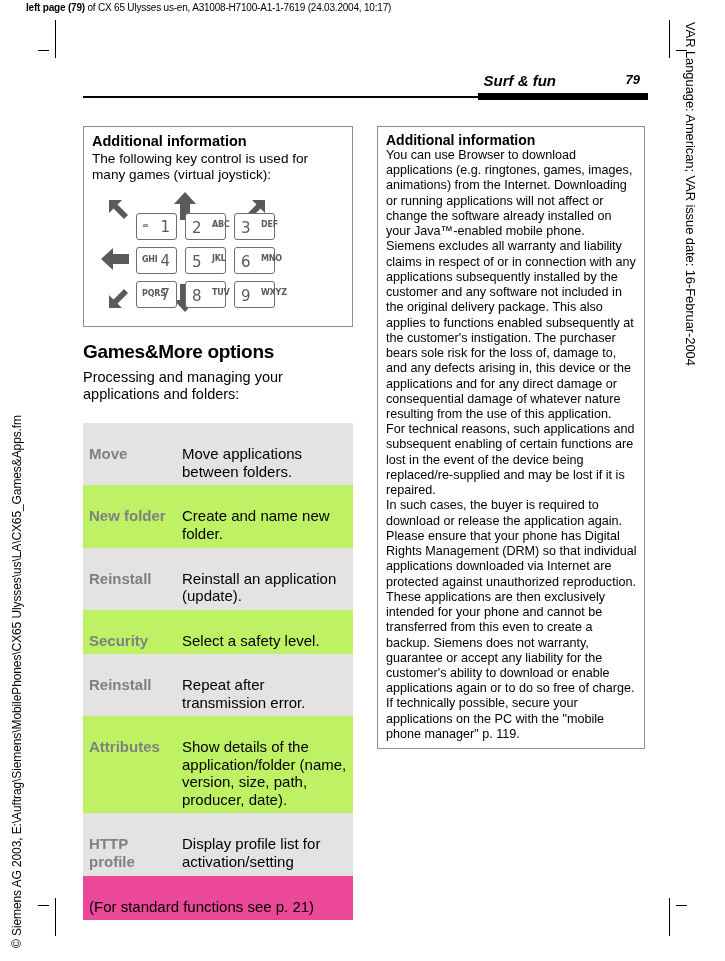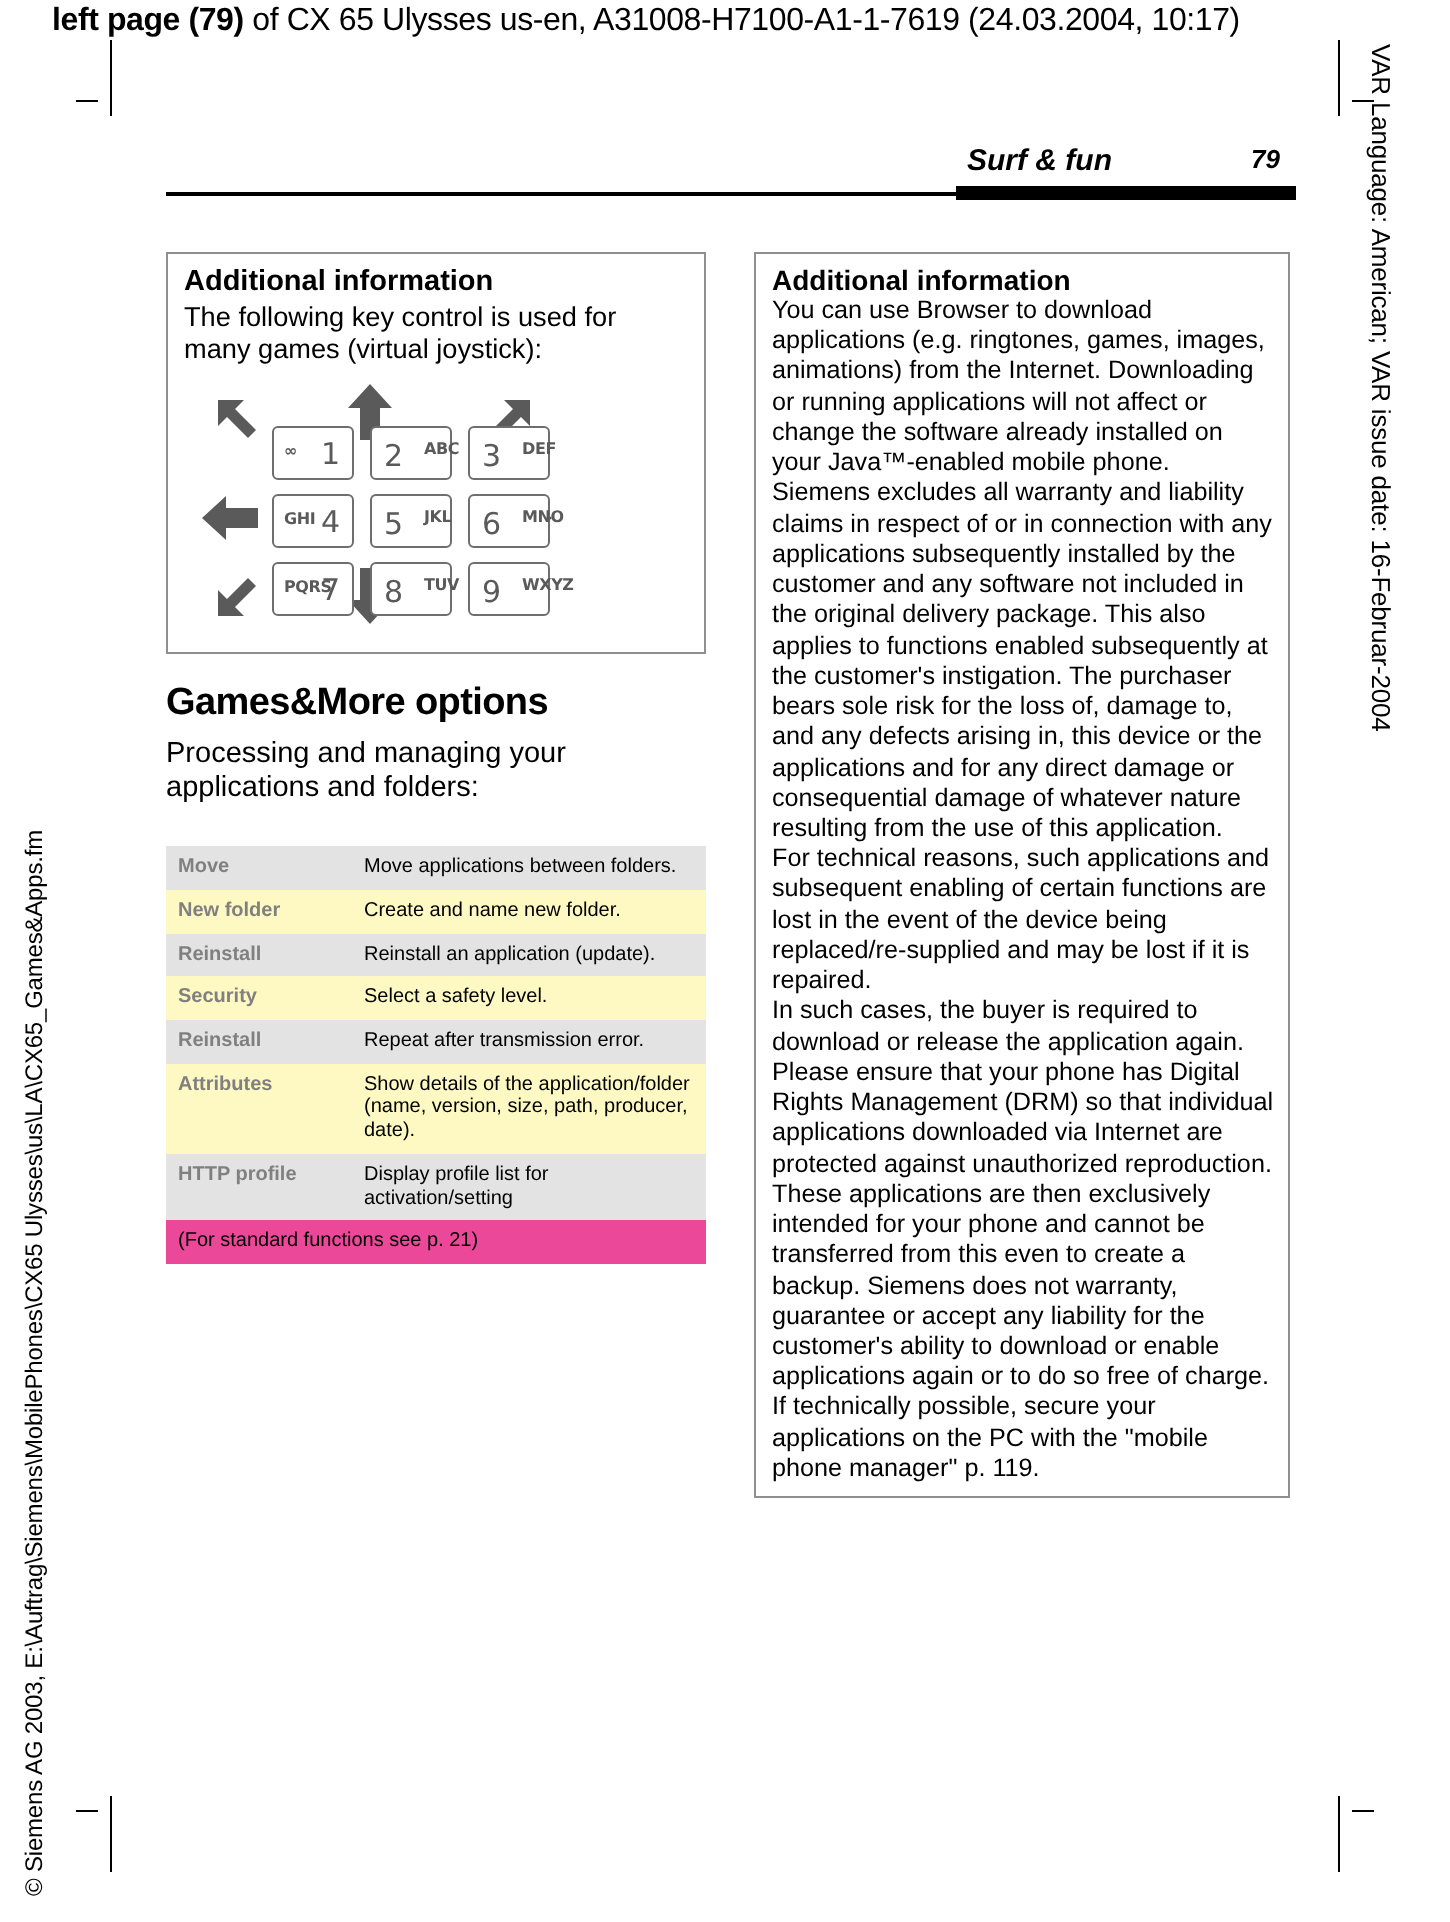--- a/index.html
+++ b/index.html
@@ -14,21 +14,21 @@
     font-family: "Liberation Sans", sans-serif;
     color: #000000;
     overflow: hidden;
   }
 
   
   .print-header {
     position: absolute;
     top: 2px;
     left: 26px;
-    font-size: 16px;
+    font-size: 10px;
     letter-spacing: -0.2px;
     white-space: nowrap;
   }
   .print-header b { font-weight: bold; }
 
   
   .crop {
     position: absolute;
     background: #000;
   }
@@ -194,31 +194,31 @@
   }
 
   
   table.opts {
     width: 270px;
     border-collapse: collapse;
     table-layout: fixed;
   }
   table.opts td {
     vertical-align: top;
-    padding: 5px 4px 5px 6px;
-    font-size: 10px;
+    padding: 22px 4px 5px 6px;
+    font-size: 15px;
     line-height: 1.17;
   }
   table.opts td.lbl {
     width: 83px;
     color: #808080;
     font-weight: bold;
   }
   table.opts tr.shade td { background: #e3e3e3; }
-  table.opts tr.plain td { background: #fef9c3; }
+  table.opts tr.plain td { background: #bef264; }
   table.opts td.full {
     background: #ec4899;
     color: #000;
     font-weight: normal;
   }
 </style>
 </head>
 <body>
 
 <div class="print-header">

